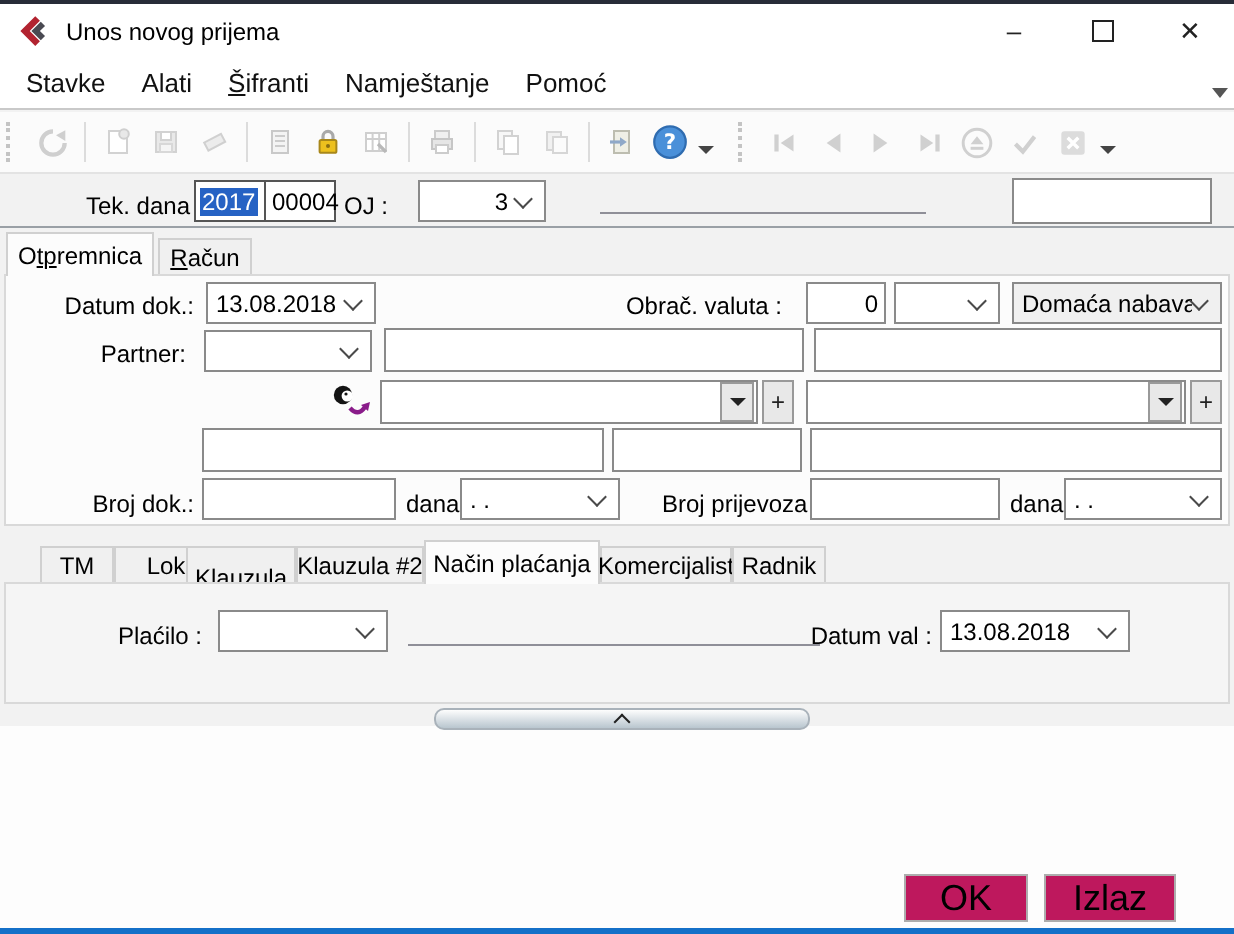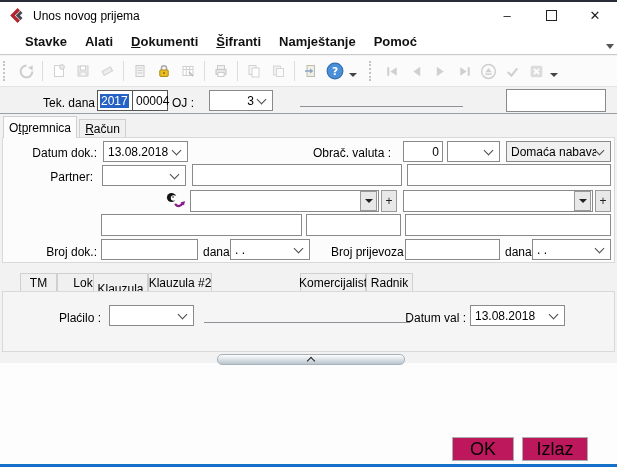--- a/index.html
+++ b/index.html
@@ -7,21 +7,21 @@
        box-shadow:0 0 0 1px #bdbdbd;}
   .abs{position:absolute;}
   
   #topband{left:0;top:0;width:617px;height:2px;background:#272c38;}
   #titlebar{left:0;top:2px;width:617px;height:27px;background:#ffffff;display:flex;align-items:center;text-align:right;}
   #title-text{font-size:12px;color:#000;margin-left:6px;}
   #win-controls{position:absolute;right:0;top:0;height:27px;display:flex;}
   .wbtn{width:44px;height:27px;display:flex;align-items:center;justify-content:center;font-size:13px;color:#222;}
   .wbtn .sq{width:9px;height:9px;border:1px solid #222;display:block;}
   #menubar{left:0;top:29px;width:617px;height:26px;background:#ffffff;border-bottom:1px solid #c9c9c9;
-           display:flex;align-items:center;padding-left:18px;box-sizing:border-box;font-weight:bold;}
+           display:flex;align-items:center;padding-left:6px;box-sizing:border-box;}
   .menu-item{font-size:13px;color:#111;padding:4px 7px;margin-right:4px;white-space:nowrap;}
   .menu-item .u{text-decoration:underline;}
   #menu-overflow{position:absolute;right:3px;top:44px;width:0;height:0;border-left:4px solid transparent;
                  border-right:4px solid transparent;border-top:5px solid #555;}
   #toolbar{left:0;top:56px;width:617px;height:30px;background:#fbfbfb;border-bottom:1px solid #e3e3e3;
            display:flex;align-items:center;}
   .grip{width:6px;height:20px;border-left:2px dotted #c4c4c4;margin:0 3px 0 3px;}
   .tsep{width:1px;height:20px;background:#dcdcdc;margin:0 4px;}
   .ticon{width:22px;height:22px;display:flex;align-items:center;justify-content:center;margin:0 1px;}
   .tcaret{width:0;height:0;border-left:4px solid transparent;border-right:4px solid transparent;
@@ -86,21 +86,20 @@
         </div>
       <div class="wbtn">
           <span>✕</span>
         </div>
     </div>
   </div>
 
   <div class="abs" id="menubar">
     <span class="menu-item"><span>Stavke</span><span class="u"></span><span></span></span>
     <span class="menu-item"><span>Alati</span><span class="u"></span><span></span></span>
-    <span class="menu-item"><span></span><span class="u">D</span><span>okumenti</span></span>
     <span class="menu-item"><span></span><span class="u">Š</span><span>ifranti</span></span>
     <span class="menu-item"><span>Namještanje</span><span class="u"></span><span></span></span>
     <span class="menu-item"><span>Pomoć</span><span class="u"></span><span></span></span>
   </div>
   <div class="abs" id="menu-overflow"></div>
 
   <div class="abs" id="toolbar">
     <span class="grip"></span>
     <span class="ticon">
       <svg width="17" height="17" viewBox="0 0 16 16">
@@ -341,20 +340,23 @@
     </div>
   <div class="tab" style="left:57px;top:273px;width:52px;height:19px;text-align:center;">
       <span>Lok</span>
     </div>
   <div class="tab" style="left:93px;top:273px;width:55px;height:31px;">
       <span>Klauzula</span>
     </div>
   <div class="tab" style="left:148px;top:273px;width:64px;height:19px;">
       <span>Klauzula #2</span>
     </div>
+  <div class="tab active" style="left:212px;top:270px;width:88px;height:22px;">
+      <span>Način plaćanja</span>
+    </div>
   <div class="tab" style="left:300px;top:273px;width:66px;height:19px;">
       <span>Komercijalist</span>
     </div>
   <div class="tab" style="left:366px;top:273px;width:47px;height:19px;">
       <span>Radnik</span>
     </div>
 
   <div class="panel" style="left:2px;top:291px;width:613px;height:61px;background:#f5f5f5;"></div>
   <div class="lbl r" style="left:30px;top:311px;width:71px;z-index:2;">Plaćilo :</div>
   <div class="combo" style="left:109px;top:305px;width:85px;height:21px;z-index:2;">

